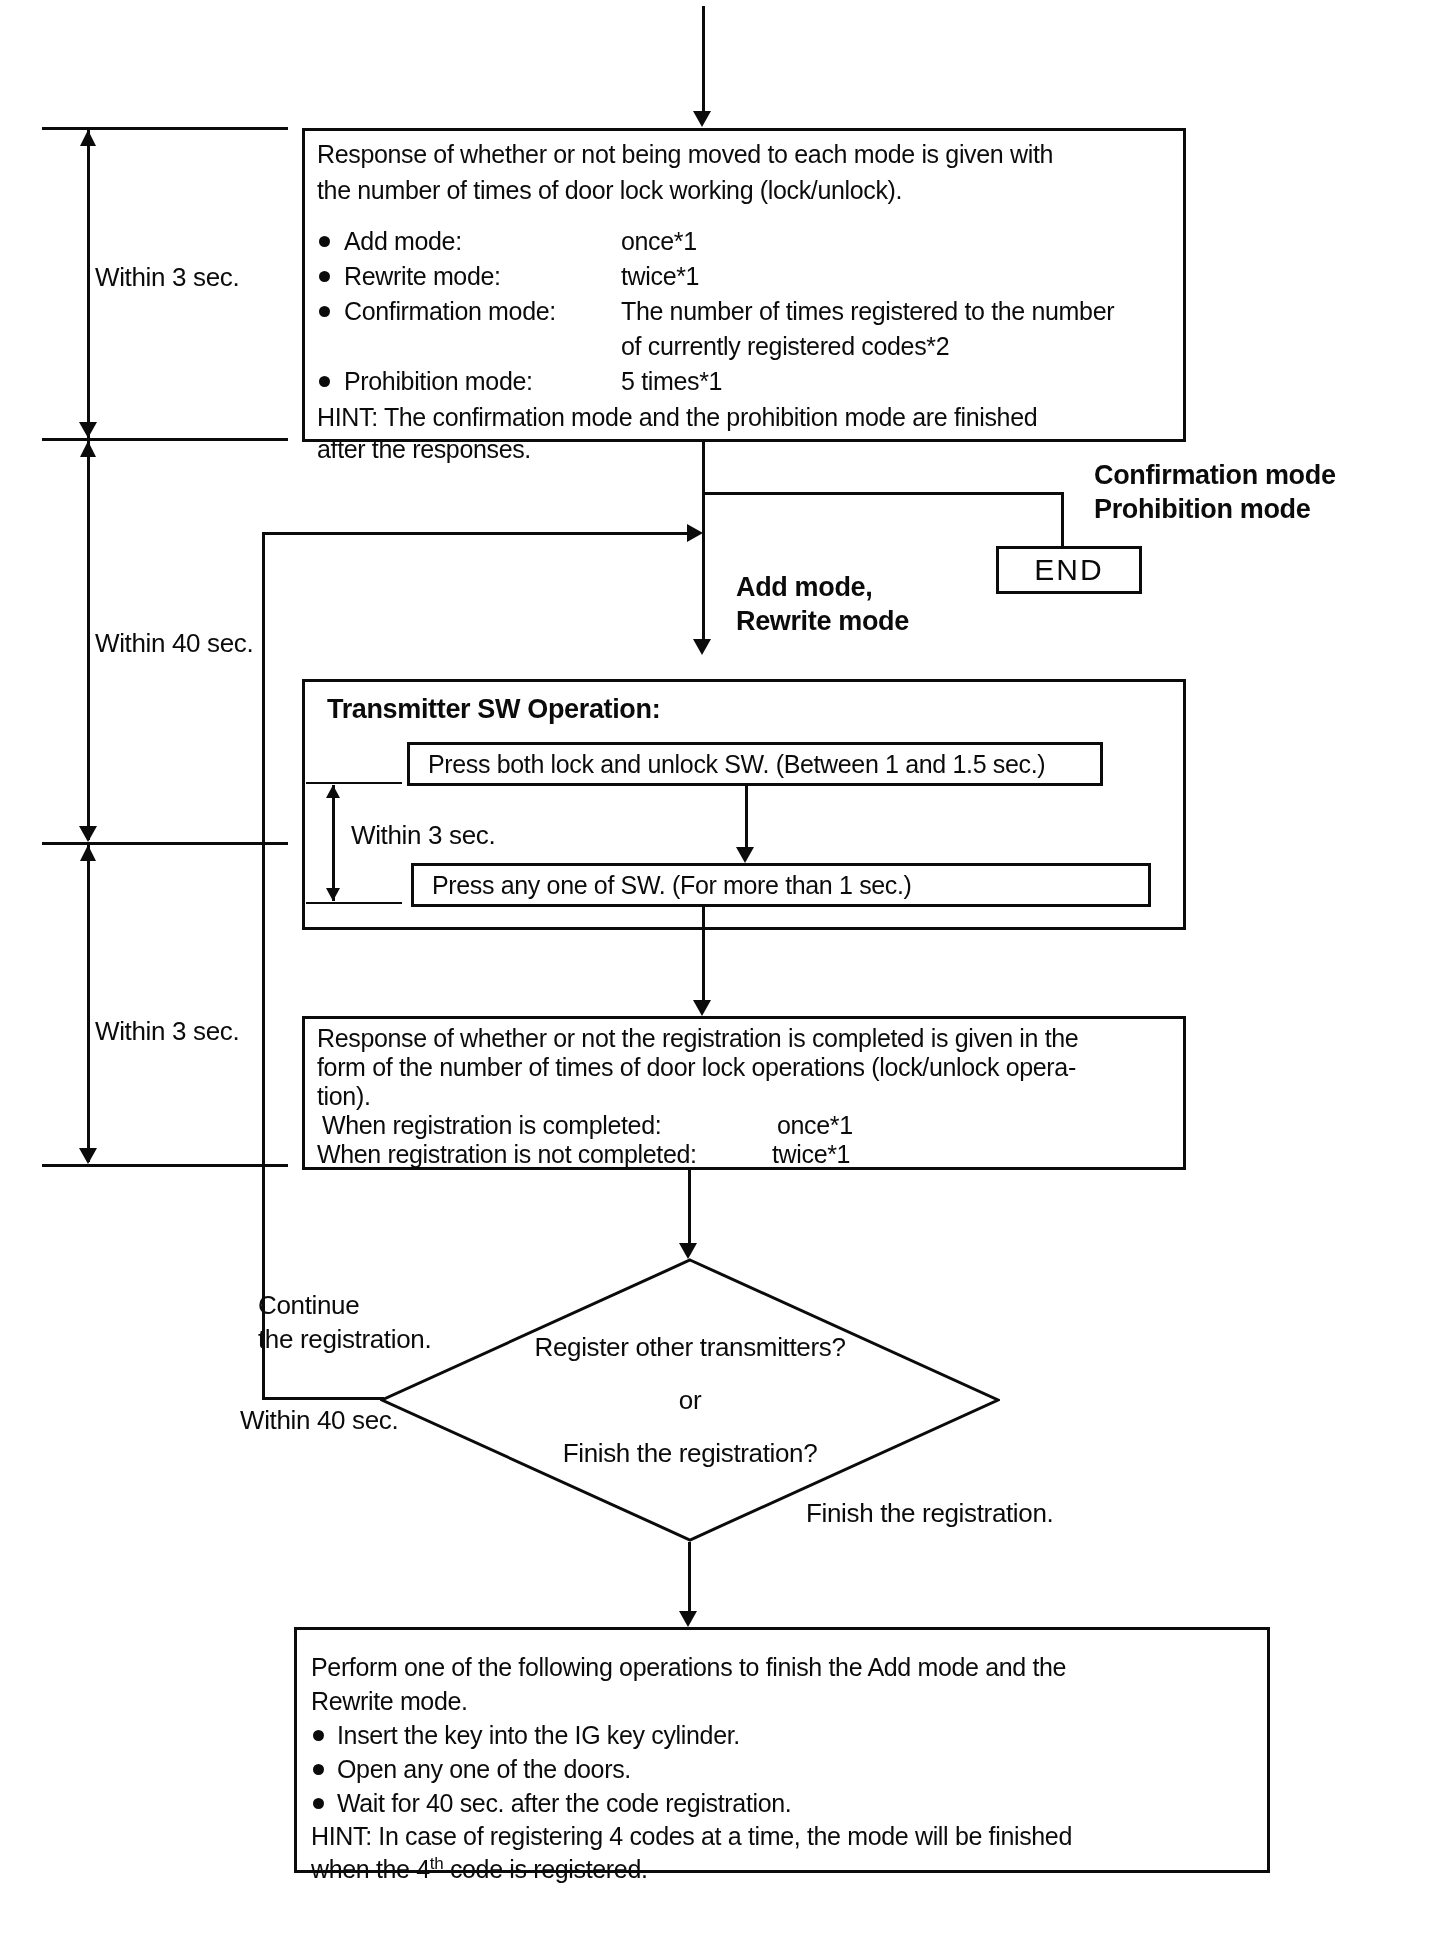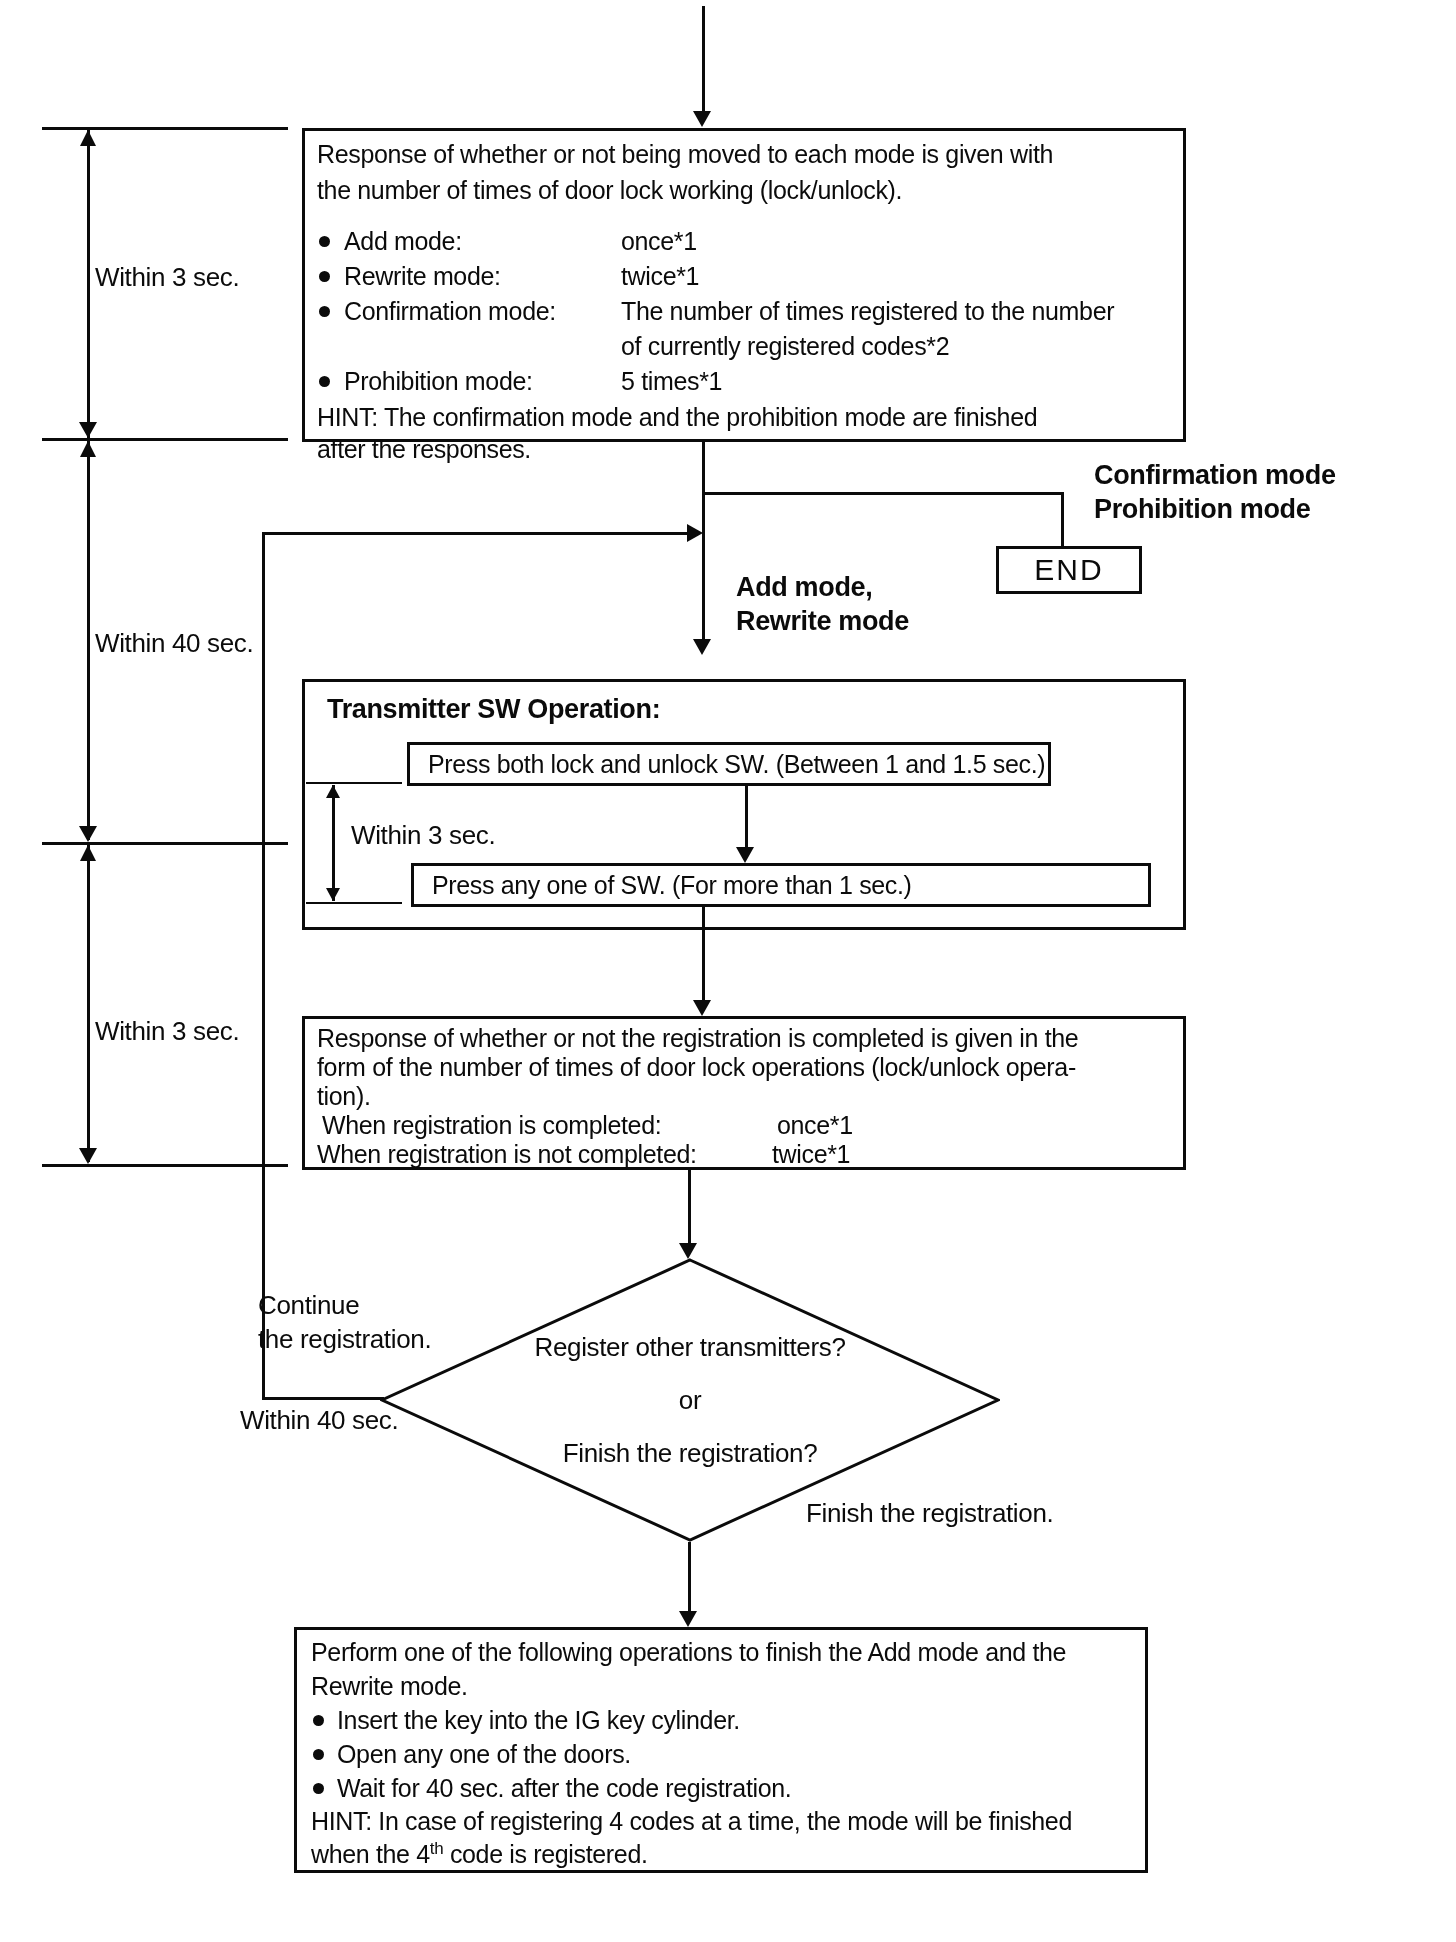--- a/index.html
+++ b/index.html
@@ -111,21 +111,21 @@
   </div>
 
   <div class="hline" style="left:262px;top:532px;width:426px;"></div>
   <div class="tri right" style="left:687px;top:524px;"></div>
   <div class="vline" style="left:262px;top:532px;height:868px;"></div>
   <div class="hline" style="left:262px;top:1397px;width:122px;"></div>
 
   <div class="bx" style="left:302px;top:679px;width:884px;height:251px;">
     <div class="abs nw" style="left:22px;top:12px;font-weight:bold;font-size:27px;">Transmitter SW Operation:</div>
 
-    <div class="bx" style="left:102px;top:60px;width:644px;height:44px;display:flex;align-items:center;padding-left:18px;">
+    <div class="bx" style="left:102px;top:60px;width:696px;height:44px;display:flex;align-items:center;padding-left:18px;">
       <span class="nw">Press both lock and unlock SW. (Between 1 and 1.5 sec.)</span>
     </div>
 
     <div class="vline" style="left:440px;top:104px;height:62px;"></div>
     <div class="tri down" style="left:431px;top:165px;"></div>
 
     <div class="tick" style="left:1px;top:100px;width:96px;height:2px;"></div>
     <div class="tick" style="left:1px;top:220px;width:96px;height:2px;"></div>
     <div class="vline" style="left:27px;top:103px;height:116px;"></div>
     <div class="tri sup" style="left:21px;top:103px;"></div>
@@ -171,21 +171,21 @@
   <div class="abs" style="left:258px;top:1288px;font-size:26px;line-height:34px;">
     <div class="nw">Continue</div>
     <div class="nw">the registration.</div>
   </div>
   <div class="abs nw" style="left:240px;top:1405px;font-size:26px;">Within 40 sec.</div>
   <div class="abs nw" style="left:806px;top:1498px;font-size:26px;text-align:center;">Finish the registration.</div>
 
   <div class="vline" style="left:688px;top:1542px;height:70px;"></div>
   <div class="tri down" style="left:679px;top:1611px;"></div>
 
-  <div class="bx" style="left:294px;top:1627px;width:854px;height:246px;padding:5px 14px;">
+  <div class="bx" style="left:294px;top:1627px;width:976px;height:246px;padding:20px 14px;">
     <div class="nw" style="line-height:34px;">Perform one of the following operations to finish the Add mode and the</div>
     <div class="nw" style="line-height:34px;">Rewrite mode.</div>
     <div class="row" style="line-height:34px;">
       <span class="dot" style="margin:12px 13px 0 2px;"></span>
       <span class="nw">Insert the key into the IG key cylinder.</span>
     </div>
     <div class="row" style="line-height:34px;">
       <span class="dot" style="margin:12px 13px 0 2px;"></span>
       <span class="nw">Open any one of the doors.</span>
     </div>

